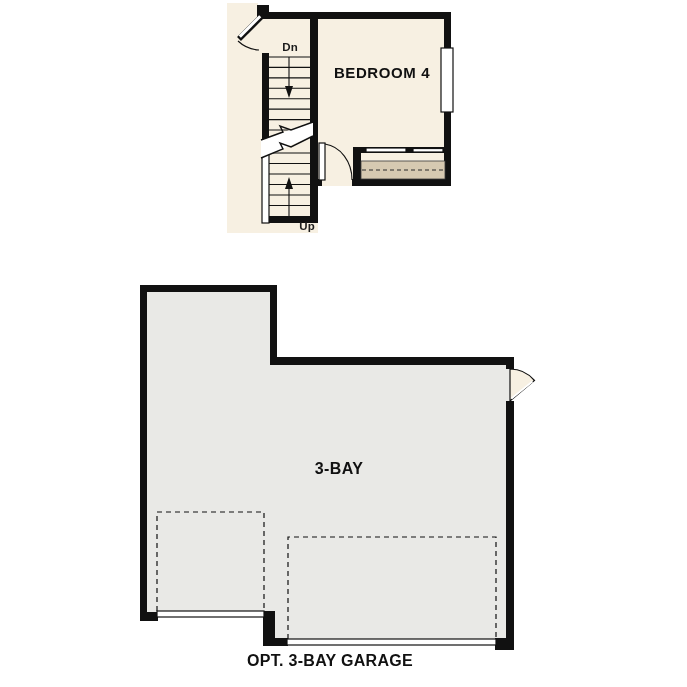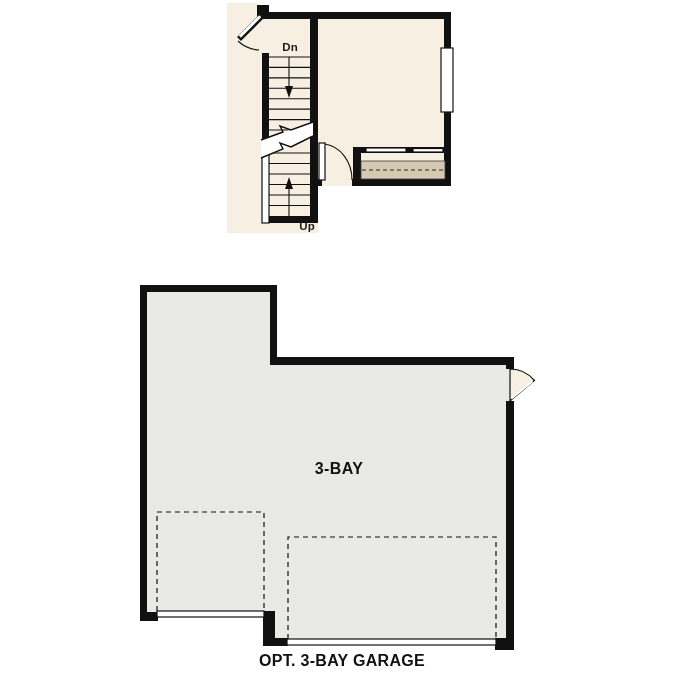--- a/index.html
+++ b/index.html
@@ -116,25 +116,26 @@
       <path class="dashed" d="M 157 611 V 512 H 264 V 611"></path>
       <path class="dashed" d="M 288 639 V 537 H 496 V 639"></path>
 
       <g>
         <path class="cream-fill" d="M 510 401 L 510 369 A 32 32 0 0 1 534.5 380.5 Z"></path>
         <path stroke="#ffffff" stroke-width="1.8" fill="none" d="M 511.5 398.5 L 532.5 381.5"></path>
       </g>
     </g>
   </svg>
 
+  <div class="label room-name" style="left:312px;top:64px;width:140px;">BEDROOM 4</div>
 
   <div class="label stair-dir" style="left:275px;top:41px;width:30px;">Dn</div>
 
   <div class="label stair-dir" style="left:292px;top:220px;width:30px;">Up</div>
 
 
   <div class="label garage-name" style="left:264px;top:459px;width:150px;">
     <div>3-BAY</div>
   </div>
 
-  <div class="label caption" style="left:192px;top:652px;width:300px;">OPT. 3-BAY GARAGE</div>
+  <div class="label caption" style="left:180px;top:652px;width:300px;">OPT. 3-BAY GARAGE</div>
 
 </div>
 
 </body></html>

